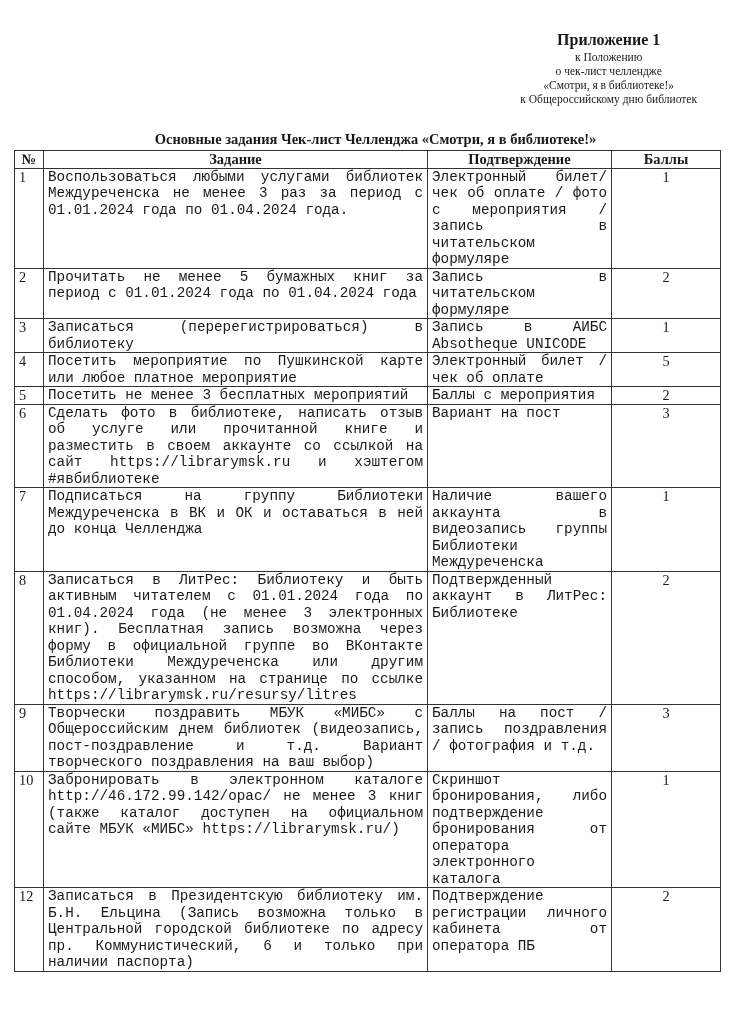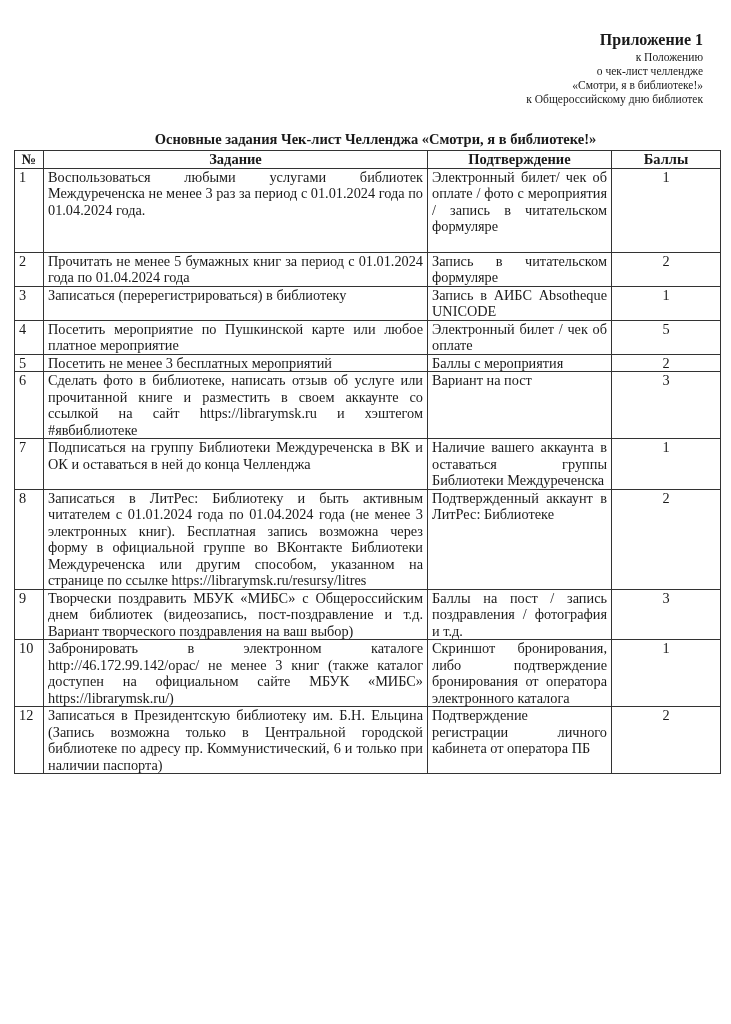--- a/index.html
+++ b/index.html
@@ -1,39 +1,39 @@
 <!DOCTYPE html>
 <html><head>
 <meta charset="utf-8">
 <style>
   html, body { margin: 0; padding: 0; background: #ffffff; }
   body {
     width: 731px; height: 1024px; position: relative; overflow: hidden;
     font-family: "Liberation Serif", serif; color: #1a1a1a;
   }
   .appendix {
-    position: absolute; right: 28px; top: 30px; text-align: right;
+    position: absolute; right: 34px; top: 30px; text-align: center;
     font-size: 11.5px; line-height: 14px;
   }
   .appendix .title { font-weight: bold; font-size: 16px; line-height: 20px; }
   .doc-title {
     position: absolute; left: 0; width: 731px; top: 131px; text-align: center;
     font-weight: bold; font-size: 14.5px; padding-left: 10px;
   }
   table.tasks {
     position: absolute; left: 14px; top: 150px; width: 706px;
     border-collapse: collapse; font-size: 14.3px; line-height: 16.5px;
     table-layout: fixed;
   }
   table.tasks th, table.tasks td {
     border: 1px solid #333; vertical-align: top; padding: 0 4px;
   }
   table.tasks th { font-weight: bold; text-align: center; font-size: 14.5px; padding-top: 0; padding-bottom: 0; }
   td.num { text-align: left; padding-left: 6px; }
-  td.task, td.confirm { text-align: justify; }
+  td.task, td.confirm { text-align: justify; font-family: Liberation Mono, monospace; }
   td.points { text-align: center; }
   col.c-num { width: 29px; }
   col.c-task { width: 384px; }
   col.c-conf { width: 184px; }
   col.c-pts { width: 109px; }
 </style>
 </head>
 <body>
 
 <div class="appendix">
@@ -94,21 +94,21 @@
     </tr>
     <tr>
       <td class="num">6</td>
       <td class="task">Сделать фото в библиотеке, написать отзыв об услуге или прочитанной книге и разместить в своем аккаунте со ссылкой на сайт https://librarymsk.ru и хэштегом #явбиблиотеке</td>
       <td class="confirm">Вариант на пост</td>
       <td class="points">3</td>
     </tr>
     <tr>
       <td class="num">7</td>
       <td class="task">Подписаться на группу Библиотеки Междуреченска в ВК и ОК и оставаться в ней до конца Челленджа</td>
-      <td class="confirm">Наличие вашего аккаунта в оставаться группы Библиотеки Междуреченска</td>
+      <td class="confirm">Наличие вашего аккаунта в видеозапись группы Библиотеки Междуреченска</td>
       <td class="points">1</td>
     </tr>
     <tr>
       <td class="num">8</td>
       <td class="task">Записаться в ЛитРес: Библиотеку и быть активным читателем с 01.01.2024 года по 01.04.2024 года (не менее 3 электронных книг). Бесплатная запись возможна через форму в официальной группе во ВКонтакте Библиотеки Междуреченска или другим способом, указанном на странице по ссылке https://librarymsk.ru/resursy/litres</td>
       <td class="confirm">Подтвержденный аккаунт в ЛитРес: Библиотеке</td>
       <td class="points">2</td>
     </tr>
     <tr>
       <td class="num">9</td>

